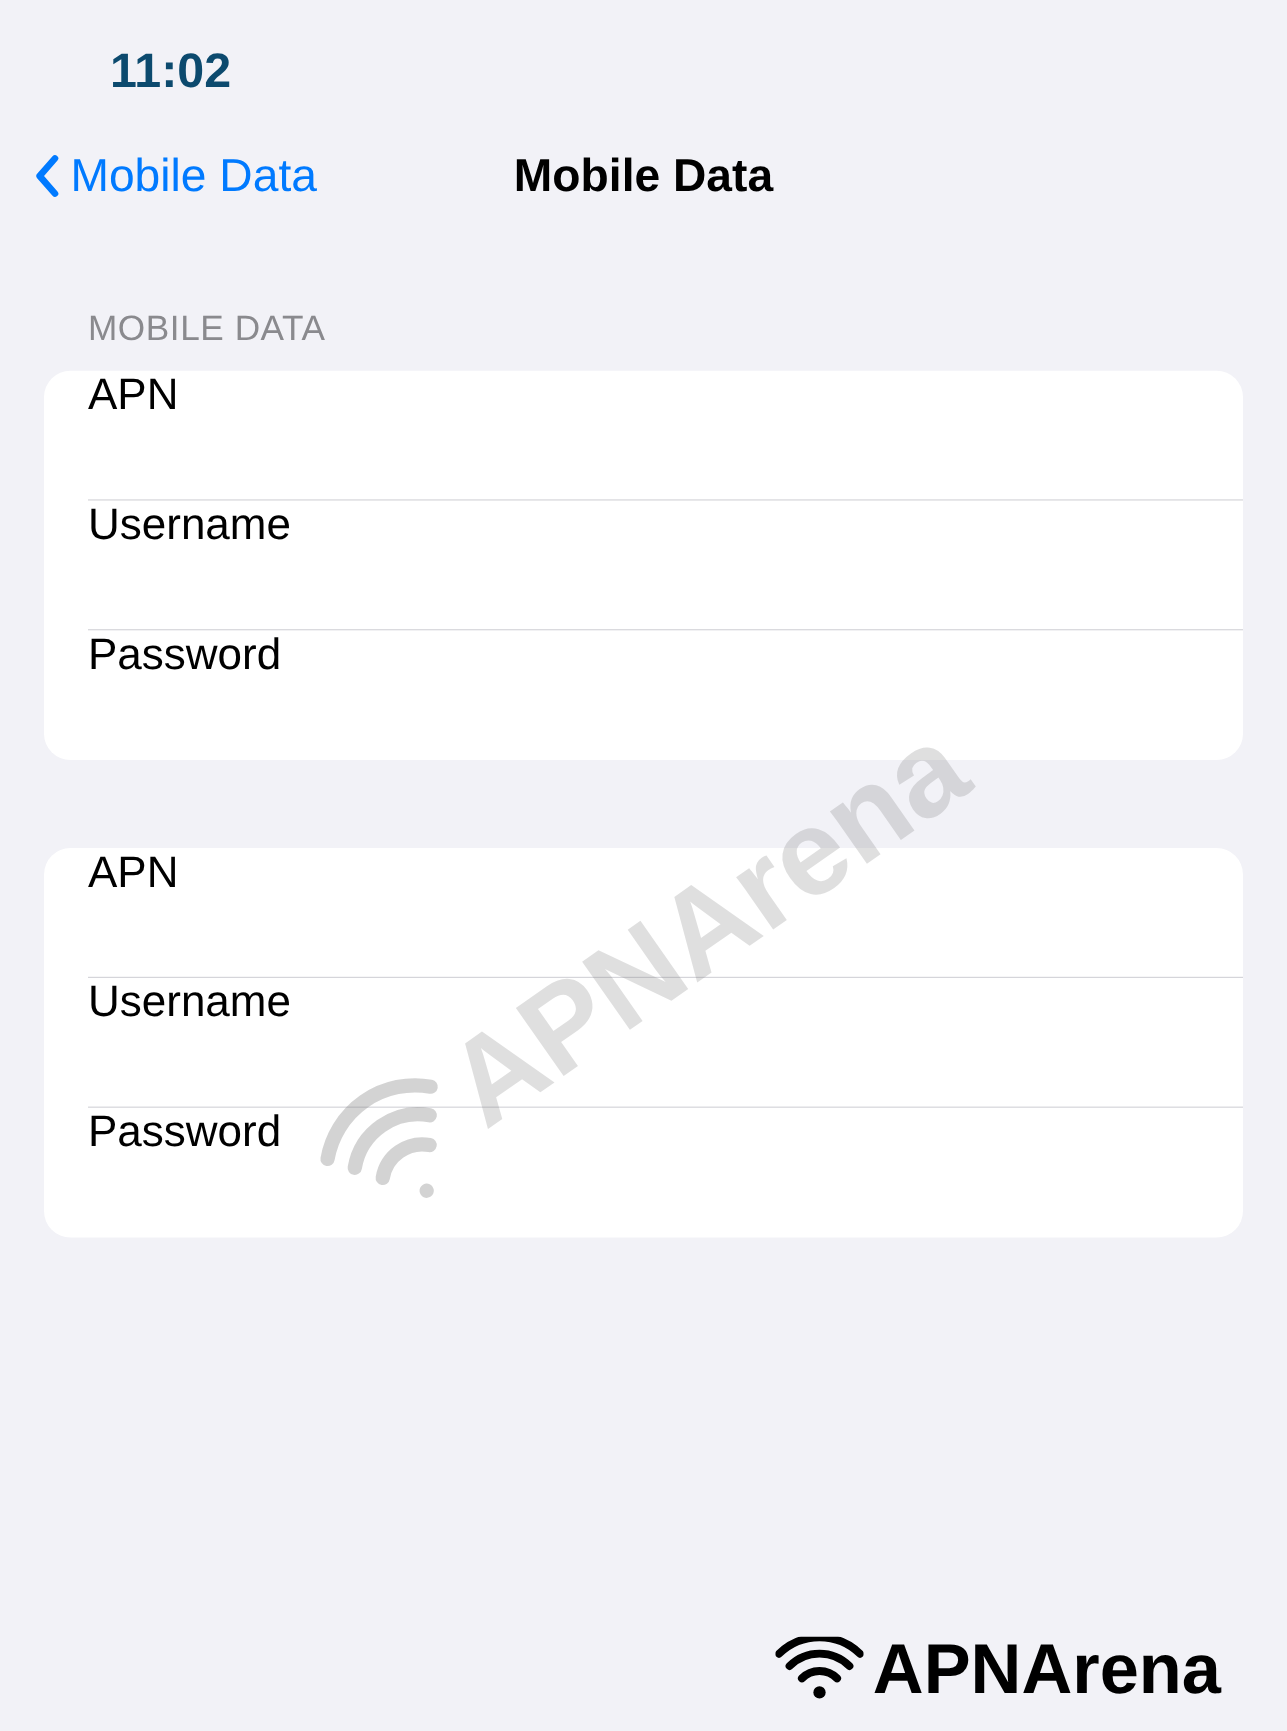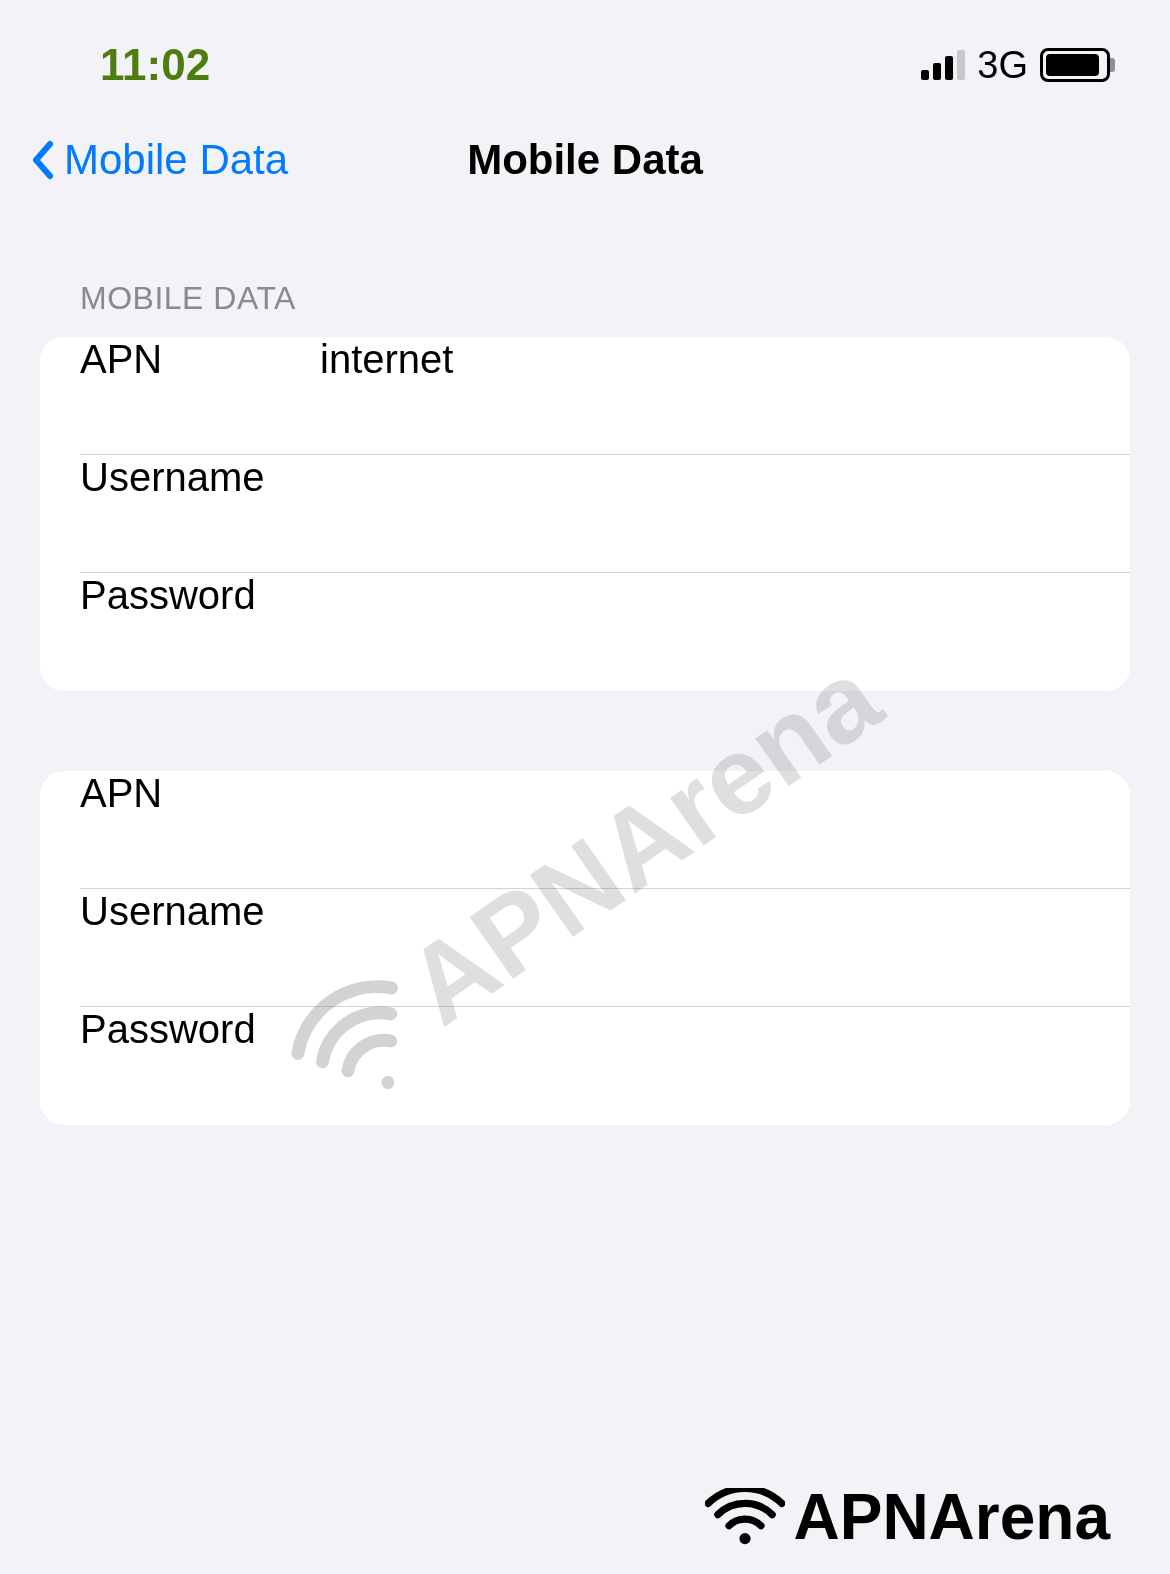--- a/index.html
+++ b/index.html
@@ -18,21 +18,21 @@
     .status-bar {
       display: flex;
       justify-content: space-between;
       align-items: center;
       padding: 40px 60px 30px 100px;
       height: 120px;
     }
     .status-time {
       font-size: 44px;
       font-weight: 600;
-      color: #4d7c0f;
+      color: #0c4a6e;
     }
     .status-right {
       display: flex;
       align-items: center;
       gap: 12px;
     }
     .signal-icon {
       display: flex;
       align-items: flex-end;
       gap: 4px;
@@ -187,51 +187,38 @@
       width: 80px;
       height: 58px;
       margin-right: 8px;
     }
   </style>
 </head>
 <body>
 
 <div class="status-bar">
   <div class="status-time">11:02</div>
-  <div class="status-right">
-    <div class="signal-icon">
-      <div class="signal-bar b1"></div>
-      <div class="signal-bar b2"></div>
-      <div class="signal-bar b3"></div>
-      <div class="signal-bar b4"></div>
-    </div>
-    <div class="network-label">3G</div>
-    <div class="battery-icon">
-      <div class="battery-fill"></div>
-    </div>
-  </div>
 </div>
 
 <div class="nav-bar">
   <div class="back-button">
     <svg class="chevron-left" viewBox="0 0 26 40" fill="none">
       <path d="M20 4 L6 20 L20 36" stroke="#007aff" stroke-width="6" stroke-linecap="round" stroke-linejoin="round"></path>
     </svg>
     <span>Mobile Data</span>
   </div>
   <div class="nav-title">Mobile Data</div>
 </div>
 
 <div class="content">
 
   <div class="section-header">MOBILE DATA</div>
   <div class="section-group">
     <div class="form-row">
       <div class="form-label">APN</div>
-      <input class="form-input" type="text" value="internet" style="">
     </div>
     <div class="form-row">
       <div class="form-label">Username</div>
       <input class="form-input" type="text" value="" style="">
     </div>
     <div class="form-row">
       <div class="form-label">Password</div>
       <input class="form-input" type="text" value="" style="">
     </div>
   </div>

